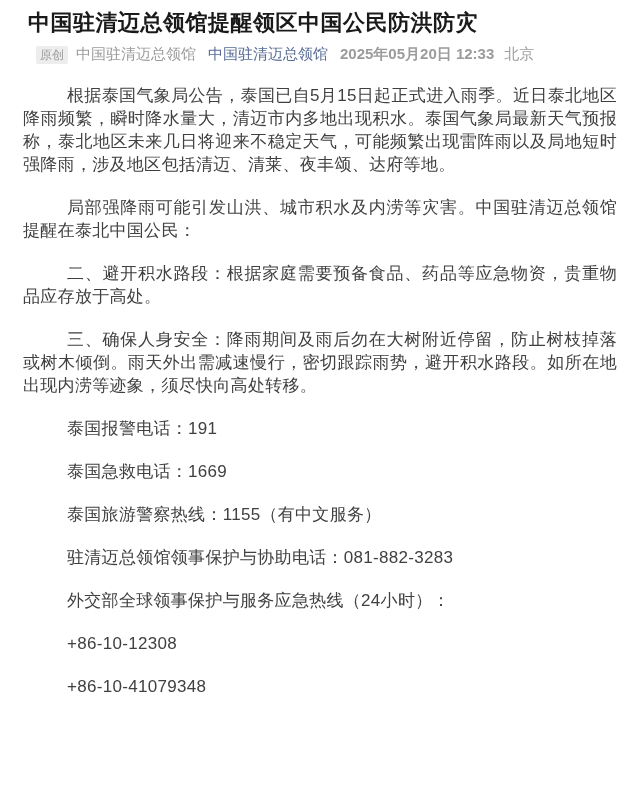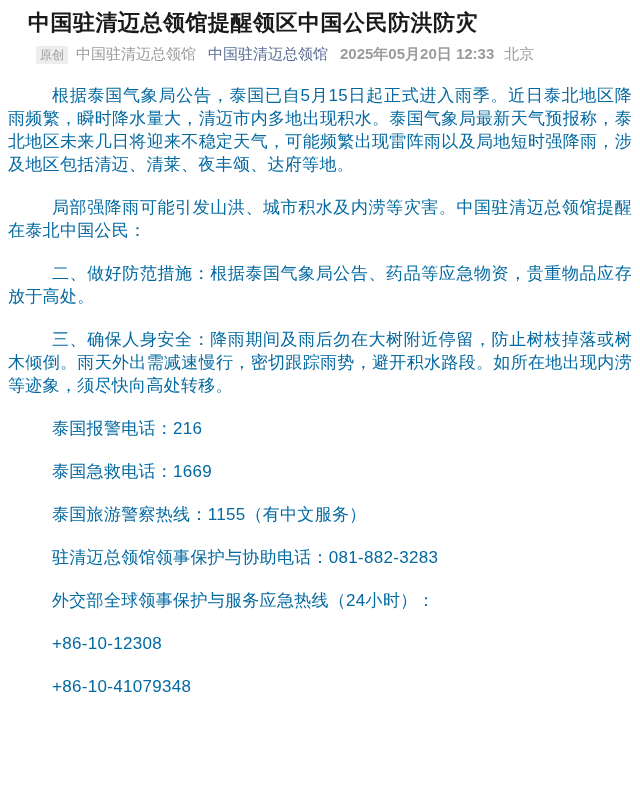--- a/index.html
+++ b/index.html
@@ -69,24 +69,24 @@
   .byline .location {
     color: #9b9b9b;
   }
   
   .article-body {
     padding: 0 8px;
   }
   .article-body p {
     font-size: 17px;
     line-height: 23px;
-    color: #0369a1;
+    color: #404040;
     letter-spacing: 0.3px;
     text-indent: 44px;
-    margin: 20px 0;
+    margin: 20px 15px;
     word-break: break-all;
     text-align: justify;
   }
 </style>
 </head>
 <body>
 
 <div class="page">
 
   <header class="article-header">
@@ -97,23 +97,23 @@
       <span class="author">中国驻清迈总领馆</span>
       <a class="account">中国驻清迈总领馆</a>
       <span class="datetime">2025年05月20日 12:33</span>
       <span class="location">北京</span>
     </div>
   </header>
 
   <article class="article-body">
     <p>根据泰国气象局公告，泰国已自5月15日起正式进入雨季。近日泰北地区降雨频繁，瞬时降水量大，清迈市内多地出现积水。泰国气象局最新天气预报称，泰北地区未来几日将迎来不稳定天气，可能频繁出现雷阵雨以及局地短时强降雨，涉及地区包括清迈、清莱、夜丰颂、达府等地。</p>
     <p>局部强降雨可能引发山洪、城市积水及内涝等灾害。中国驻清迈总领馆提醒在泰北中国公民：</p>
-    <p>二、做好防范措施：根据泰国气象局公告、药品等应急物资，贵重物品应存放于高处。</p>
+    <p>二、避开积水路段：根据家庭需要预备食品、药品等应急物资，贵重物品应存放于高处。</p>
     <p>三、确保人身安全：降雨期间及雨后勿在大树附近停留，防止树枝掉落或树木倾倒。雨天外出需减速慢行，密切跟踪雨势，避开积水路段。如所在地出现内涝等迹象，须尽快向高处转移。</p>
-    <p>泰国报警电话：216</p>
+    <p>泰国报警电话：191</p>
     <p>泰国急救电话：1669</p>
     <p>泰国旅游警察热线：1155（有中文服务）</p>
     <p>驻清迈总领馆领事保护与协助电话：081-882-3283</p>
     <p>外交部全球领事保护与服务应急热线（24小时）：</p>
     <p>+86-10-12308</p>
     <p>+86-10-41079348</p>
   </article>
 
 </div>
 

